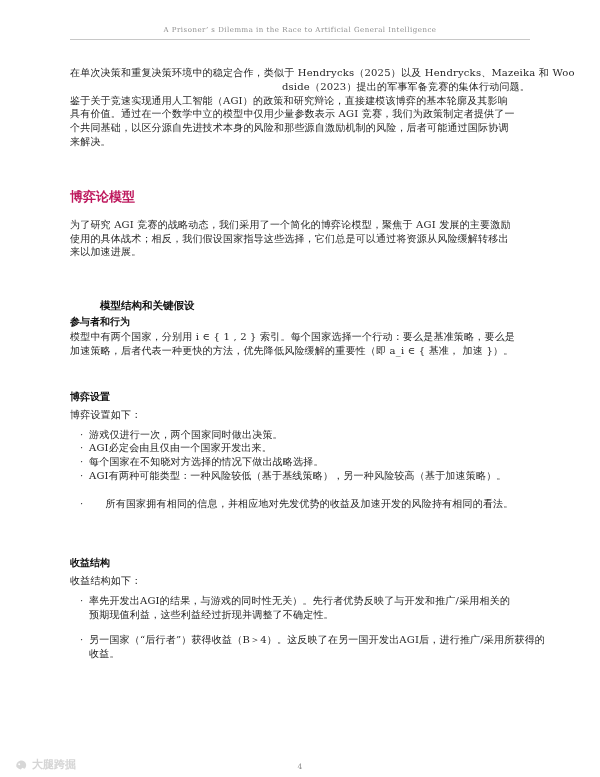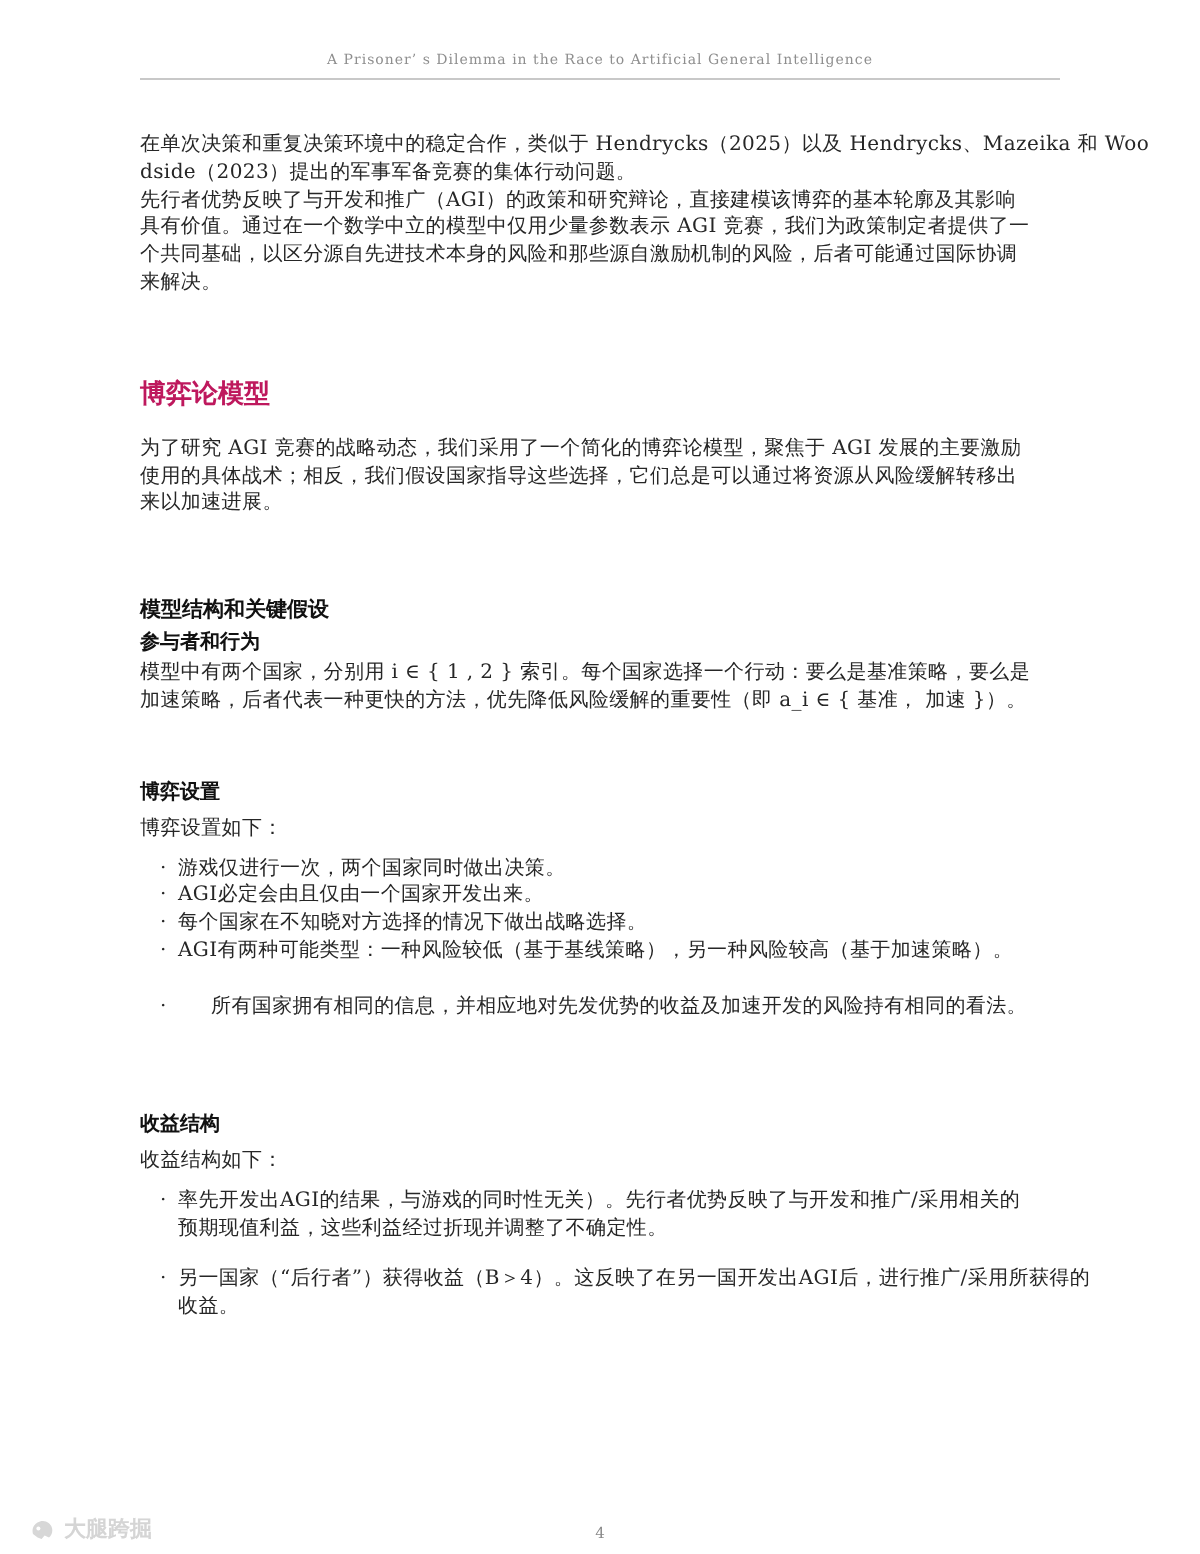--- a/index.html
+++ b/index.html
@@ -17,31 +17,32 @@
     font-size:7px; letter-spacing:0.5px; color:#8e8e8e;
   }
   .head-rule {
     margin:5px 70px 0 70px; border-top:1px solid #c8c8c8; height:0;
   }
   .content { padding:0 70px; color:#262626; }
   .line {
     font-size:10px; line-height:13.8px; letter-spacing:0.2px;
     white-space:nowrap; color:#262626;
   }
-  .line.center { text-align:left; }
+  .line.center { text-align:right; }
   .para-opening { margin-top:26px; }
   .h-large {
     margin-top:40px; font-size:13px; font-weight:bold; color:#be185d;
     line-height:15px;
     font-family:Liberation Serif, serif;
   }
   .para-model { margin-top:14px; }
   .h-med {
     margin-top:40px; font-size:10.5px; font-weight:bold; color:#111;
     line-height:13px;
+    margin-left:30px;
   }
   .h-small {
     margin-top:4px; font-size:10px; font-weight:bold; color:#111;
     line-height:12px;
   }
   .para-players { margin-top:2px; }
   .h-setup { margin-top:33px; }
   .list-intro { margin-top:5px; }
   .bullets { margin-top:6px; margin-left:10px; }
   .bullets-payoff { margin-top:7px; margin-left:10px; }
@@ -72,21 +73,21 @@
 <div class="page">
 
   <div class="running-head">A Prisoner’ s Dilemma in the Race to Artificial General Intelligence</div>
   <div class="head-rule"></div>
 
   <div class="content">
 
     <div class="para-opening">
       <div class="line">在单次决策和重复决策环境中的稳定合作，类似于 Hendrycks（2025）以及 Hendrycks、Mazeika 和 Woo</div>
       <div class="line center">dside（2023）提出的军事军备竞赛的集体行动问题。</div>
-      <div class="line">先行者优势反映了与开发和推广（AGI）的政策和研究辩论，直接建模该博弈的基本轮廓及其影响</div>
+      <div class="line">鉴于关于竞速实现通用人工智能（AGI）的政策和研究辩论，直接建模该博弈的基本轮廓及其影响</div>
       <div class="line">具有价值。通过在一个数学中立的模型中仅用少量参数表示 AGI 竞赛，我们为政策制定者提供了一</div>
       <div class="line">个共同基础，以区分源自先进技术本身的风险和那些源自激励机制的风险，后者可能通过国际协调</div>
       <div class="line">来解决。</div>
     </div>
 
     <div class="h-large">博弈论模型</div>
 
     <div class="para-model">
       <div class="line">为了研究 AGI 竞赛的战略动态，我们采用了一个简化的博弈论模型，聚焦于 AGI 发展的主要激励</div>
       <div class="line">使用的具体战术；相反，我们假设国家指导这些选择，它们总是可以通过将资源从风险缓解转移出</div>

